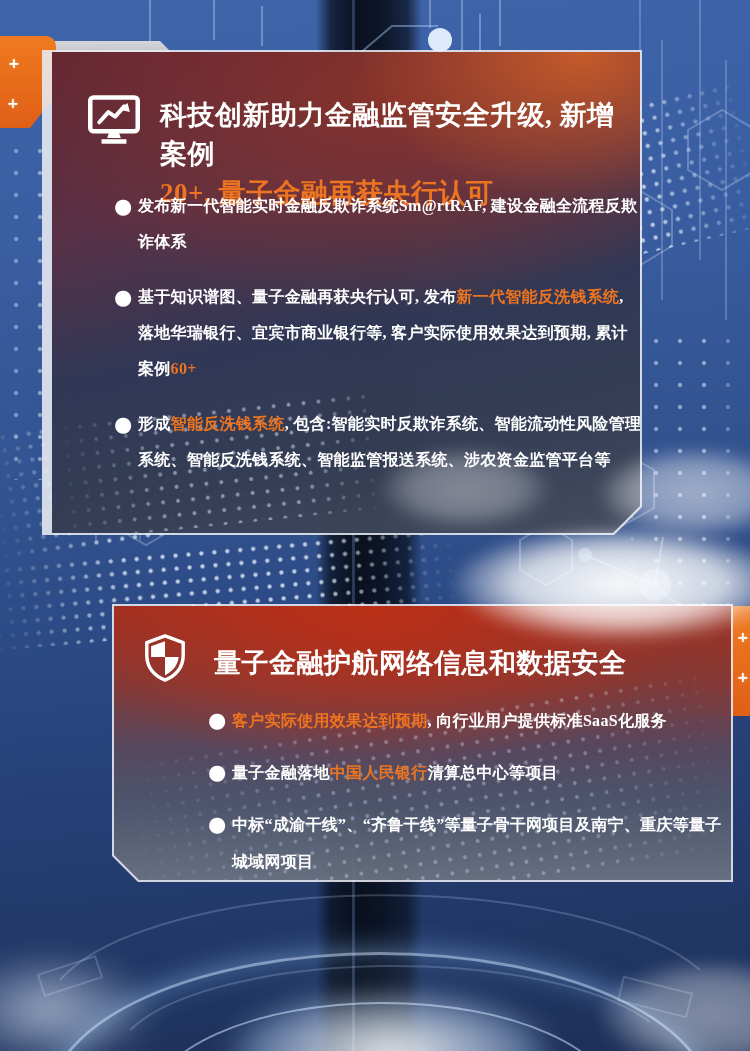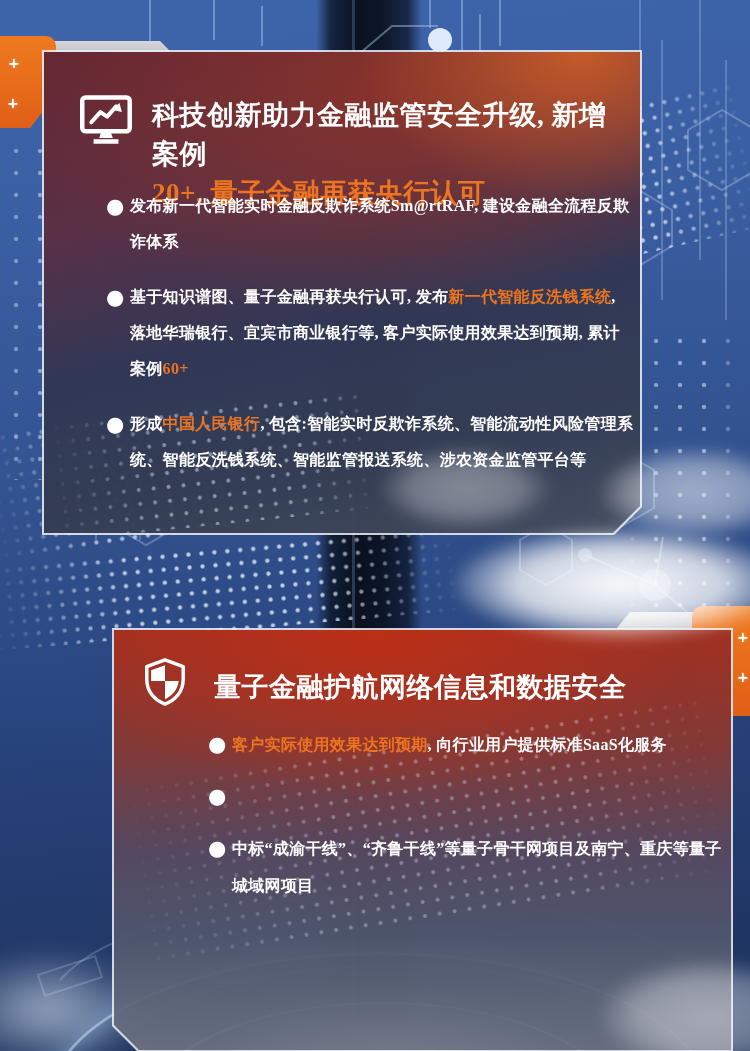--- a/index.html
+++ b/index.html
@@ -39,22 +39,22 @@
 
   
   .card-frame { position:absolute; z-index:3; background:rgba(233,236,243,.88); }
   .card1.card-frame { left:42px; top:50px; width:600px; height:485px;
       clip-path: polygon(0 0, 100% 0, 100% calc(100% - 28px), calc(100% - 28px) 100%, 0 100%); }
   .card1 .card-inner { position:absolute; inset:2px;
       clip-path: polygon(0 0, 100% 0, 100% calc(100% - 27px), calc(100% - 27px) 100%, 0 100%);
       background:
         radial-gradient(ellipse 310px 210px at 90% 0%, rgba(204,94,40,.92), rgba(204,94,40,0) 72%),
         radial-gradient(ellipse 520px 300px at 58% 8%, rgba(146,52,38,.78), rgba(146,52,38,0) 75%),
-        linear-gradient(168deg, rgba(93,32,46,.97) 0%, rgba(79,34,56,.92) 30%, rgba(31,38,70,.9) 55%, rgba(17,27,52,.82) 78%, rgba(13,23,45,.72) 100%); }
-  .card2.card-frame { left:112px; top:628px; width:621px; height:424px;
+        linear-gradient(168deg, rgba(93,32,46,.97) 0%, rgba(79,34,56,.92) 30%, rgba(31,38,70,.9) 55%, rgba(17,27,52,.82) 78%, rgba(13,23,45,.72) 100%); margin-left: 8px; }
+  .card2.card-frame { left:112px; top:604px; width:621px; height:278px;
       clip-path: polygon(0 0, 100% 0, 100% 100%, 26px 100%, 0 calc(100% - 26px)); }
   .card2 .card-inner { position:absolute; inset:2px;
       clip-path: polygon(0 0, 100% 0, 100% 100%, 25px 100%, 0 calc(100% - 25px));
       background:
         radial-gradient(ellipse 430px 220px at 42% 0%, rgba(188,48,24,.96), rgba(188,48,24,0) 76%),
         linear-gradient(180deg, rgba(157,41,26,.96) 0%, rgba(121,40,36,.9) 28%, rgba(58,40,66,.82) 52%, rgba(25,35,63,.72) 72%, rgba(15,25,48,.55) 100%); }
   .card-dots { position:absolute; z-index:0;
           background-image: radial-gradient(circle, rgba(220,235,255,.5) 1.5px, rgba(220,235,255,0) 2.4px);
           background-size: 15px 14px;
           -webkit-mask-image: linear-gradient(100deg, transparent, #000 35%, #000 75%, transparent);
@@ -179,21 +179,21 @@
         <div class="bullet">
           <span class="bdot">●</span>
           <div class="btext"><span>发布新一代智能实时金融反欺诈系统Sm@rtRAF, 建设金融全流程反欺诈体系</span></div>
         </div>
         <div class="bullet">
           <span class="bdot">●</span>
           <div class="btext"><span>基于知识谱图、量子金融再获央行认可, 发布</span><span class="seg-o">新一代智能反洗钱系统</span><span>, 落地华瑞银行、宜宾市商业银行等, 客户实际使用效果达到预期, 累计案例</span><span class="seg-o">60+</span></div>
         </div>
         <div class="bullet">
           <span class="bdot">●</span>
-          <div class="btext"><span>形成</span><span class="seg-o">中国人民银行</span><span>, 包含:智能实时反欺诈系统、智能流动性风险管理系统、智能反洗钱系统、智能监管报送系统、涉农资金监管平台等</span></div>
+          <div class="btext"><span>形成</span><span class="seg-o">智能反洗钱系统</span><span>, 包含:智能实时反欺诈系统、智能流动性风险管理系统、智能反洗钱系统、智能监管报送系统、涉农资金监管平台等</span></div>
         </div>
       </div>
     </div>
   </div>
 
   <div class="card-frame card2">
     <div class="card-inner">
       <div class="card-dots" style="left:20px; top:110px; width:580px; height:180px; transform:rotate(-9deg); opacity:.7;"></div>
 
       <div class="title-row">
@@ -207,20 +207,21 @@
         </div>
       </div>
 
       <div class="bullets">
         <div class="bullet">
           <span class="bdot">●</span>
           <div class="btext"><span class="seg-o">客户实际使用效果达到预期</span><span>, 向行业用户提供标准SaaS化服务</span></div>
         </div>
         <div class="bullet">
           <span class="bdot">●</span>
+          <div class="btext"><span>量子金融落地</span><span class="seg-o">中国人民银行</span><span>清算总中心等项目</span></div>
         </div>
         <div class="bullet">
           <span class="bdot">●</span>
           <div class="btext"><span>中标“成渝干线”、“齐鲁干线”等量子骨干网项目及南宁、重庆等量子城域网项目</span></div>
         </div>
       </div>
     </div>
   </div>
 
 </div>

